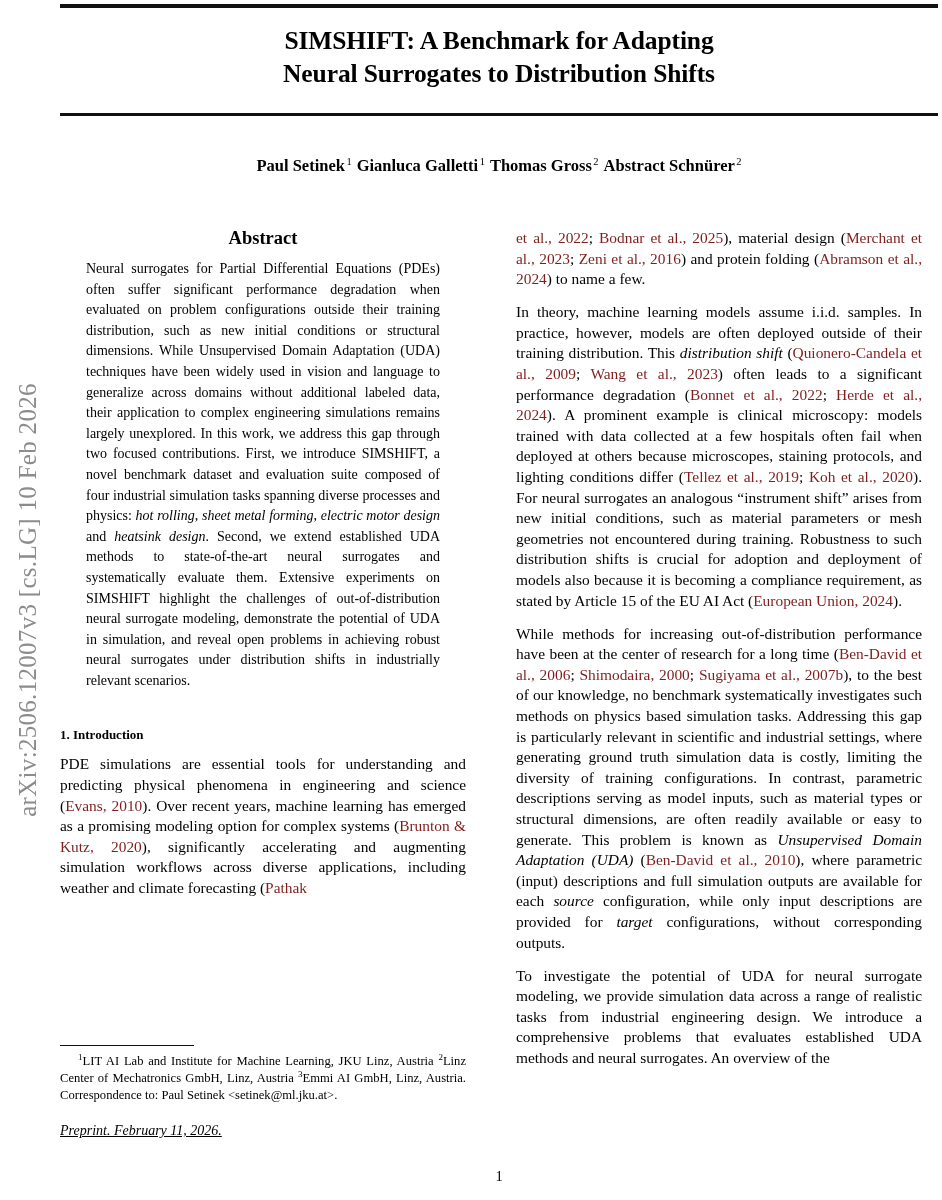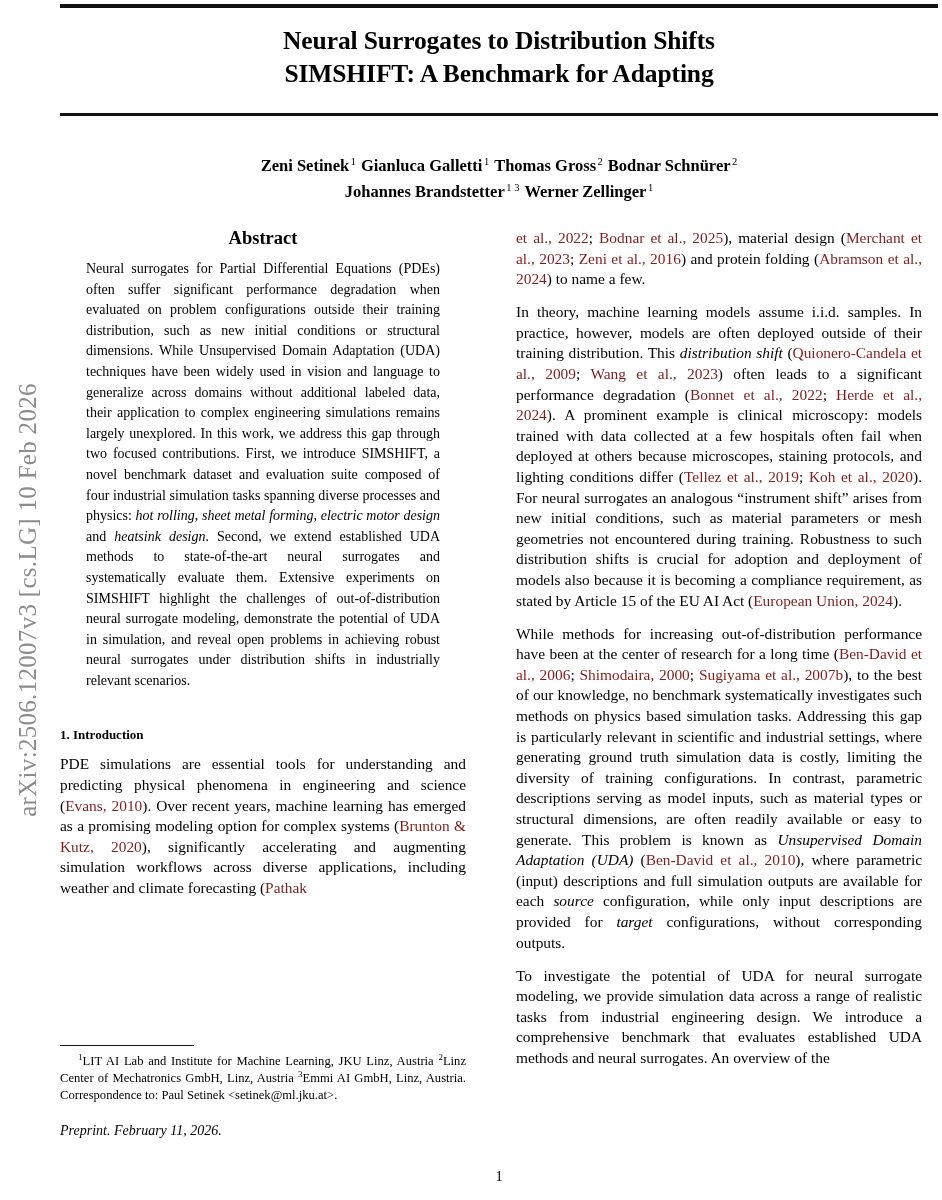--- a/index.html
+++ b/index.html
@@ -179,20 +179,21 @@
   }
   #footnote-text sup {
     font-size: 9px;
     vertical-align: super;
     line-height: 0;
   }
   #preprint-line {
     margin: 20px 0 0 0;
     font-size: 14px;
     font-style: italic;
+    text-decoration: underline;
   }
 
   
   #page-number {
     position: absolute;
     left: 0;
     top: 1168px;
     width: 886px;
     text-align: center;
     font-size: 14.5px;
@@ -203,51 +204,48 @@
 
 <div id="arxiv-stamp">
   <div class="stamp-text">arXiv:2506.12007v3  [cs.LG]  10 Feb 2026</div>
 </div>
 
 <div id="page">
 
   <div class="rule-top"></div>
 
   <div id="title-block">
+    <div class="title-line">SIMSHIFT: A Benchmark for Adapting</div>
     <div class="title-line">Neural Surrogates to Distribution Shifts</div>
-    <div class="title-line">SIMSHIFT: A Benchmark for Adapting</div>
   </div>
 
   <div class="rule-under-title"></div>
 
   <div id="authors-block">
     <div>
-      <span class="author"><span>Zeni Setinek</span><sup>1</sup></span><span class="author"><span>Gianluca Galletti</span><sup>1</sup></span><span class="author"><span>Thomas Gross</span><sup>2</sup></span><span class="author"><span>Bodnar Schnürer</span><sup>2</sup></span>
-    </div>
-    <div>
-      <span class="author"><span>Johannes Brandstetter</span><sup>1 3</sup></span><span class="author"><span>Werner Zellinger</span><sup>1</sup></span>
+      <span class="author"><span>Paul Setinek</span><sup>1</sup></span><span class="author"><span>Gianluca Galletti</span><sup>1</sup></span><span class="author"><span>Thomas Gross</span><sup>2</sup></span><span class="author"><span>Abstract Schnürer</span><sup>2</sup></span>
     </div>
   </div>
 
   <div id="columns">
 
     <div class="col" id="col-left">
       <div id="abstract-heading">Abstract</div>
       <div id="abstract-body">Neural surrogates for Partial Differential Equations (PDEs) often suffer significant performance degradation when evaluated on problem configurations outside their training distribution, such as new initial conditions or structural dimensions. While Unsupervised Domain Adaptation (UDA) techniques have been widely used in vision and language to generalize across domains without additional labeled data, their application to complex engineering simulations remains largely unexplored. In this work, we address this gap through two focused contributions. First, we introduce SIMSHIFT, a novel benchmark dataset and evaluation suite composed of four industrial simulation tasks spanning diverse processes and physics: <i>hot rolling</i>, <i>sheet metal forming</i>, <i>electric motor design</i> and <i>heatsink design</i>. Second, we extend established UDA methods to state-of-the-art neural surrogates and systematically evaluate them. Extensive experiments on SIMSHIFT highlight the challenges of out-of-distribution neural surrogate modeling, demonstrate the potential of UDA in simulation, and reveal open problems in achieving robust neural surrogates under distribution shifts in industrially relevant scenarios.</div>
 
       <div class="section-heading">1. Introduction</div>
 
       <div class="para">PDE simulations are essential tools for understanding and predicting physical phenomena in engineering and science (<span class="cite">Evans, 2010</span>). Over recent years, machine learning has emerged as a promising modeling option for complex systems (<span class="cite">Brunton &amp; Kutz, 2020</span>), significantly accelerating and augmenting simulation workflows across diverse applications, including weather and climate forecasting (<span class="cite">Pathak</span></div>
     </div>
 
     <div class="col" id="col-right">
       <div class="para"><span class="cite">et al., 2022</span>; <span class="cite">Bodnar et al., 2025</span>), material design (<span class="cite">Merchant et al., 2023</span>; <span class="cite">Zeni et al., 2016</span>) and protein folding (<span class="cite">Abramson et al., 2024</span>) to name a few.</div>
       <div class="para">In theory, machine learning models assume i.i.d. samples. In practice, however, models are often deployed outside of their training distribution. This <i>distribution shift</i> (<span class="cite">Quionero-Candela et al., 2009</span>; <span class="cite">Wang et al., 2023</span>) often leads to a significant performance degradation (<span class="cite">Bonnet et al., 2022</span>; <span class="cite">Herde et al., 2024</span>). A prominent example is clinical microscopy: models trained with data collected at a few hospitals often fail when deployed at others because microscopes, staining protocols, and lighting conditions differ (<span class="cite">Tellez et al., 2019</span>; <span class="cite">Koh et al., 2020</span>). For neural surrogates an analogous “instrument shift” arises from new initial conditions, such as material parameters or mesh geometries not encountered during training. Robustness to such distribution shifts is crucial for adoption and deployment of models also because it is becoming a compliance requirement, as stated by Article 15 of the EU AI Act (<span class="cite">European Union, 2024</span>).</div>
       <div class="para">While methods for increasing out-of-distribution performance have been at the center of research for a long time (<span class="cite">Ben-David et al., 2006</span>; <span class="cite">Shimodaira, 2000</span>; <span class="cite">Sugiyama et al., 2007b</span>), to the best of our knowledge, no benchmark systematically investigates such methods on physics based simulation tasks. Addressing this gap is particularly relevant in scientific and industrial settings, where generating ground truth simulation data is costly, limiting the diversity of training configurations. In contrast, parametric descriptions serving as model inputs, such as material types or structural dimensions, are often readily available or easy to generate. This problem is known as <i>Unsupervised Domain Adaptation (UDA)</i> (<span class="cite">Ben-David et al., 2010</span>), where parametric (input) descriptions and full simulation outputs are available for each <i>source</i> configuration, while only input descriptions are provided for <i>target</i> configurations, without corresponding outputs.</div>
-      <div class="para tight">To investigate the potential of UDA for neural surrogate modeling, we provide simulation data across a range of realistic tasks from industrial engineering design. We introduce a comprehensive benchmark that evaluates established UDA methods and neural surrogates. An overview of the</div>
+      <div class="para tight">To investigate the potential of UDA for neural surrogate modeling, we provide simulation data across a range of realistic tasks from industrial engineering design. We introduce a comprehensive problems that evaluates established UDA methods and neural surrogates. An overview of the</div>
     </div>
   </div>
 
   <div id="footnote-block">
     <div id="footnote-rule"></div>
     <p id="footnote-text"><sup>1</sup>LIT AI Lab and Institute for Machine Learning, JKU Linz, Austria <sup>2</sup>Linz Center of Mechatronics GmbH, Linz, Austria <sup>3</sup>Emmi AI GmbH, Linz, Austria. Correspondence to: Paul Setinek &lt;setinek@ml.jku.at&gt;.</p>
     <p id="preprint-line">Preprint. February 11, 2026.</p>
   </div>
 
   <div id="page-number">1</div>

